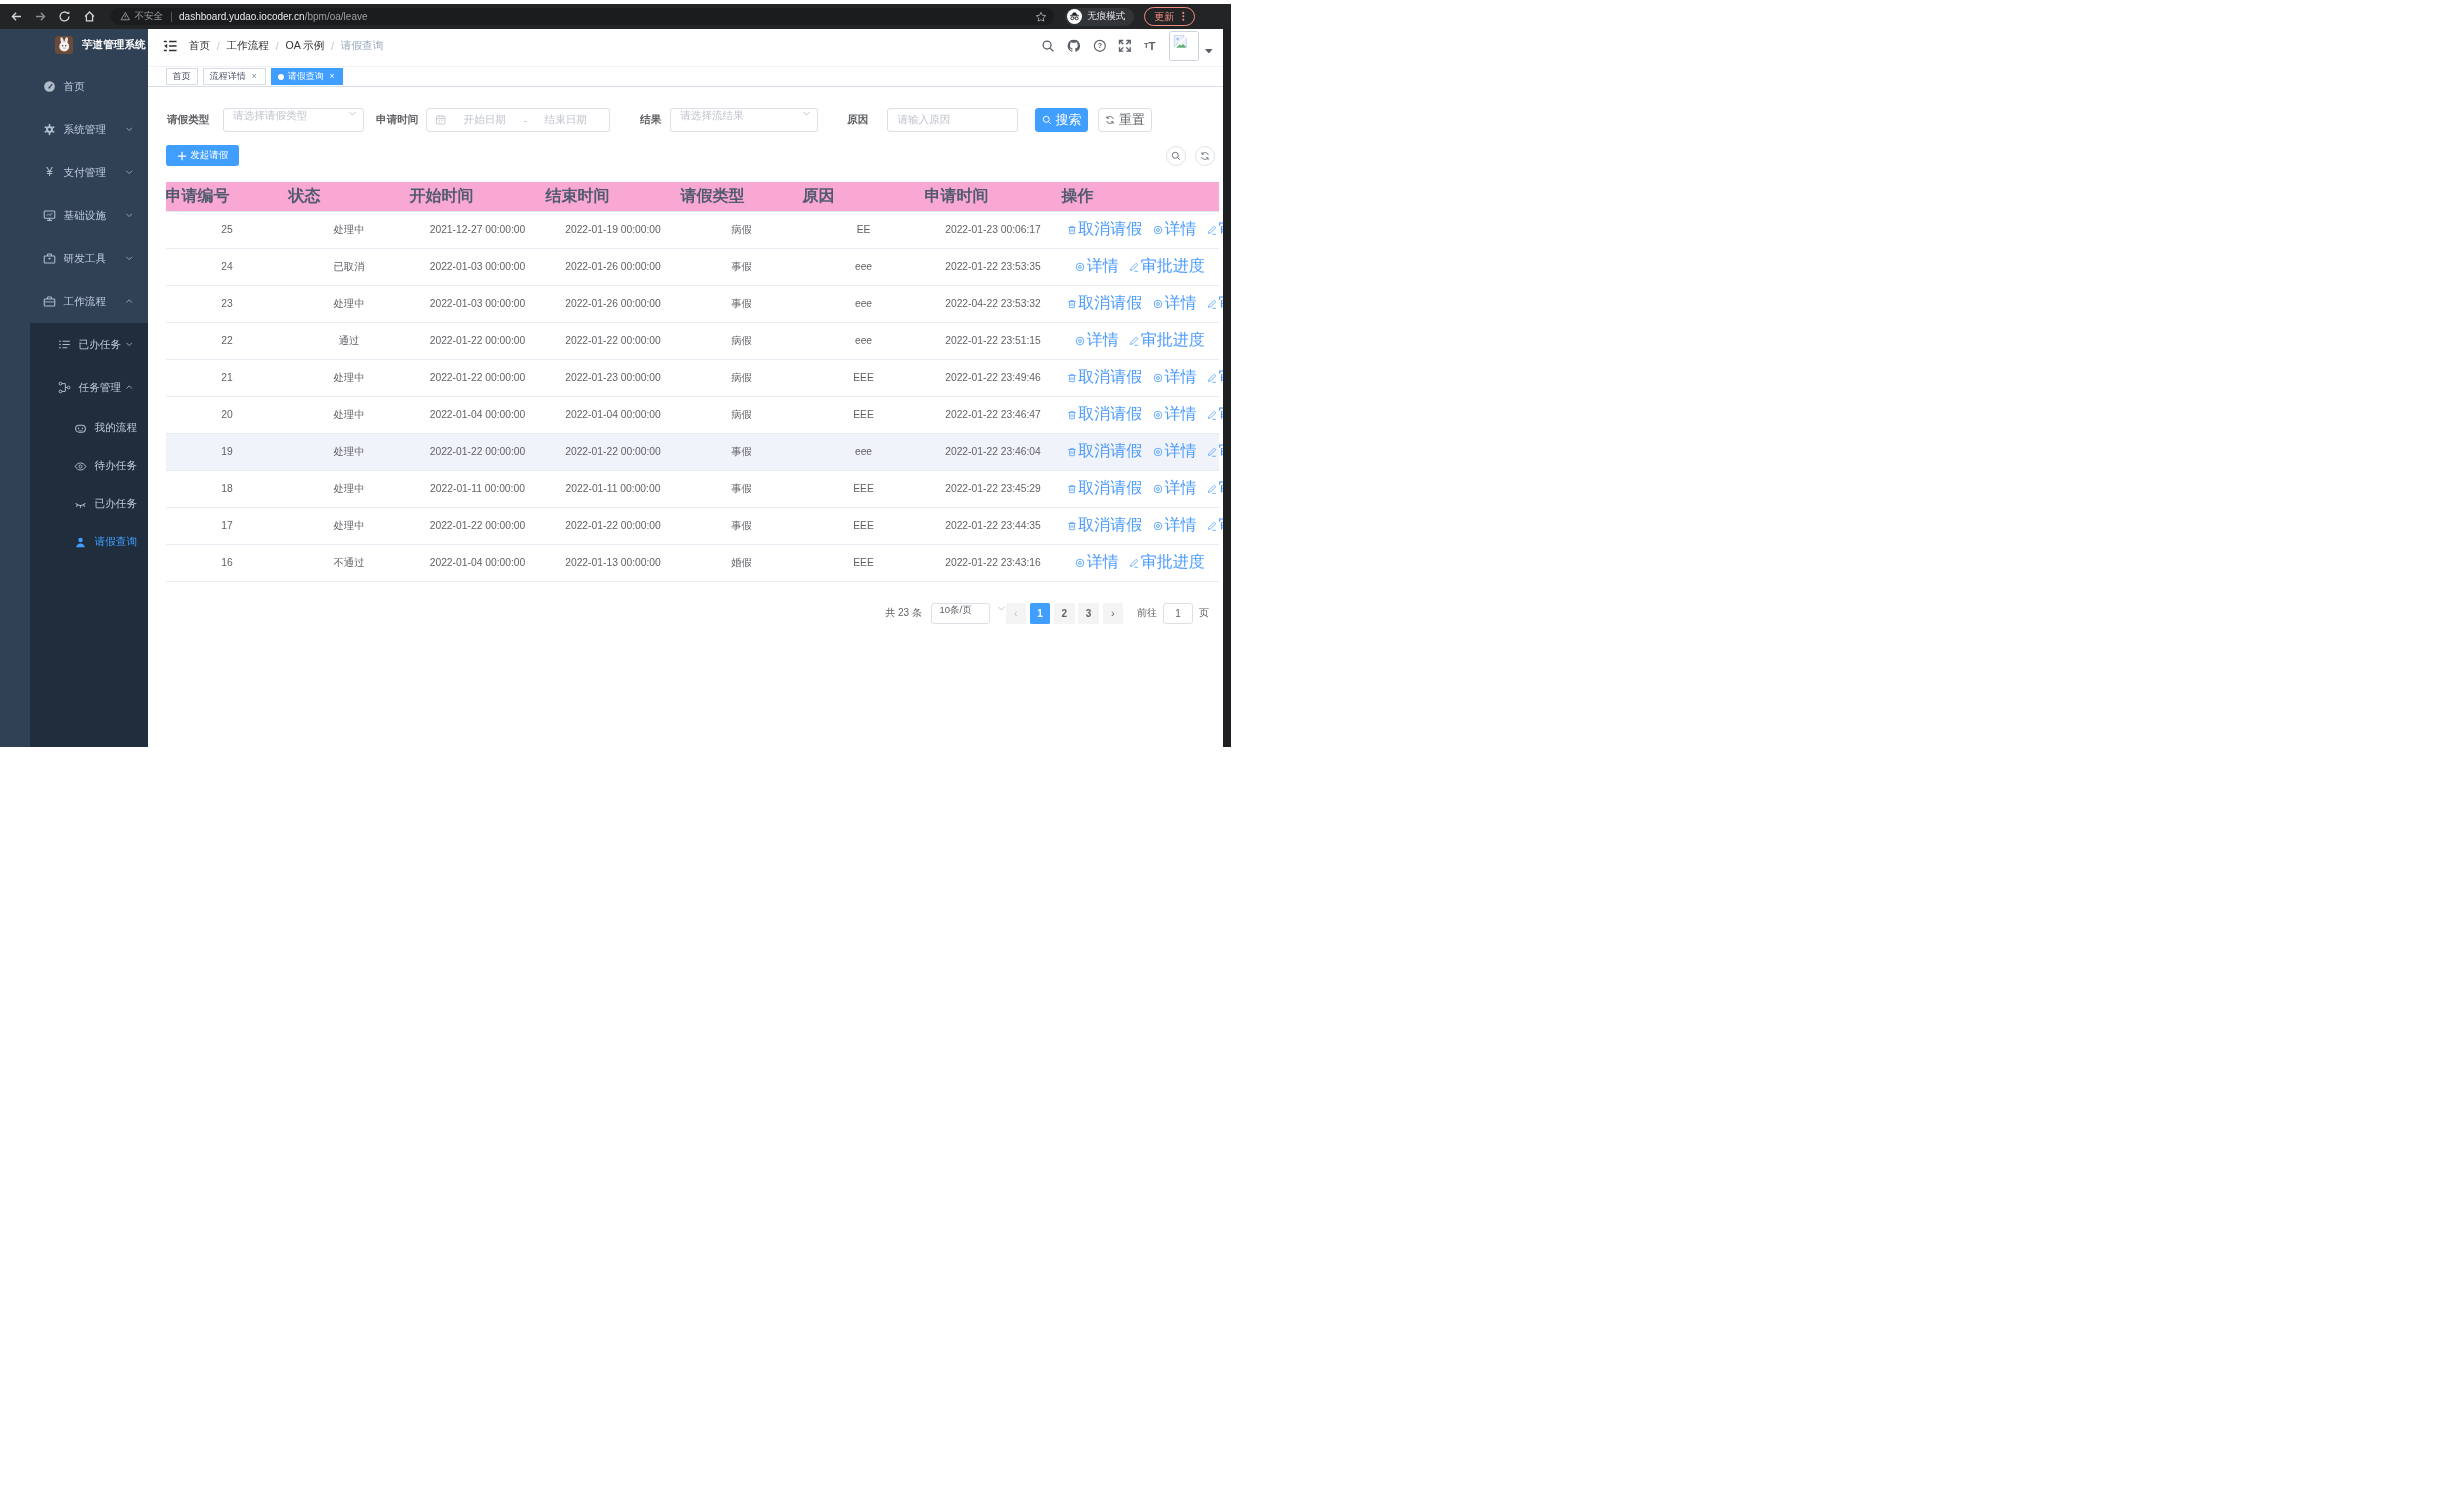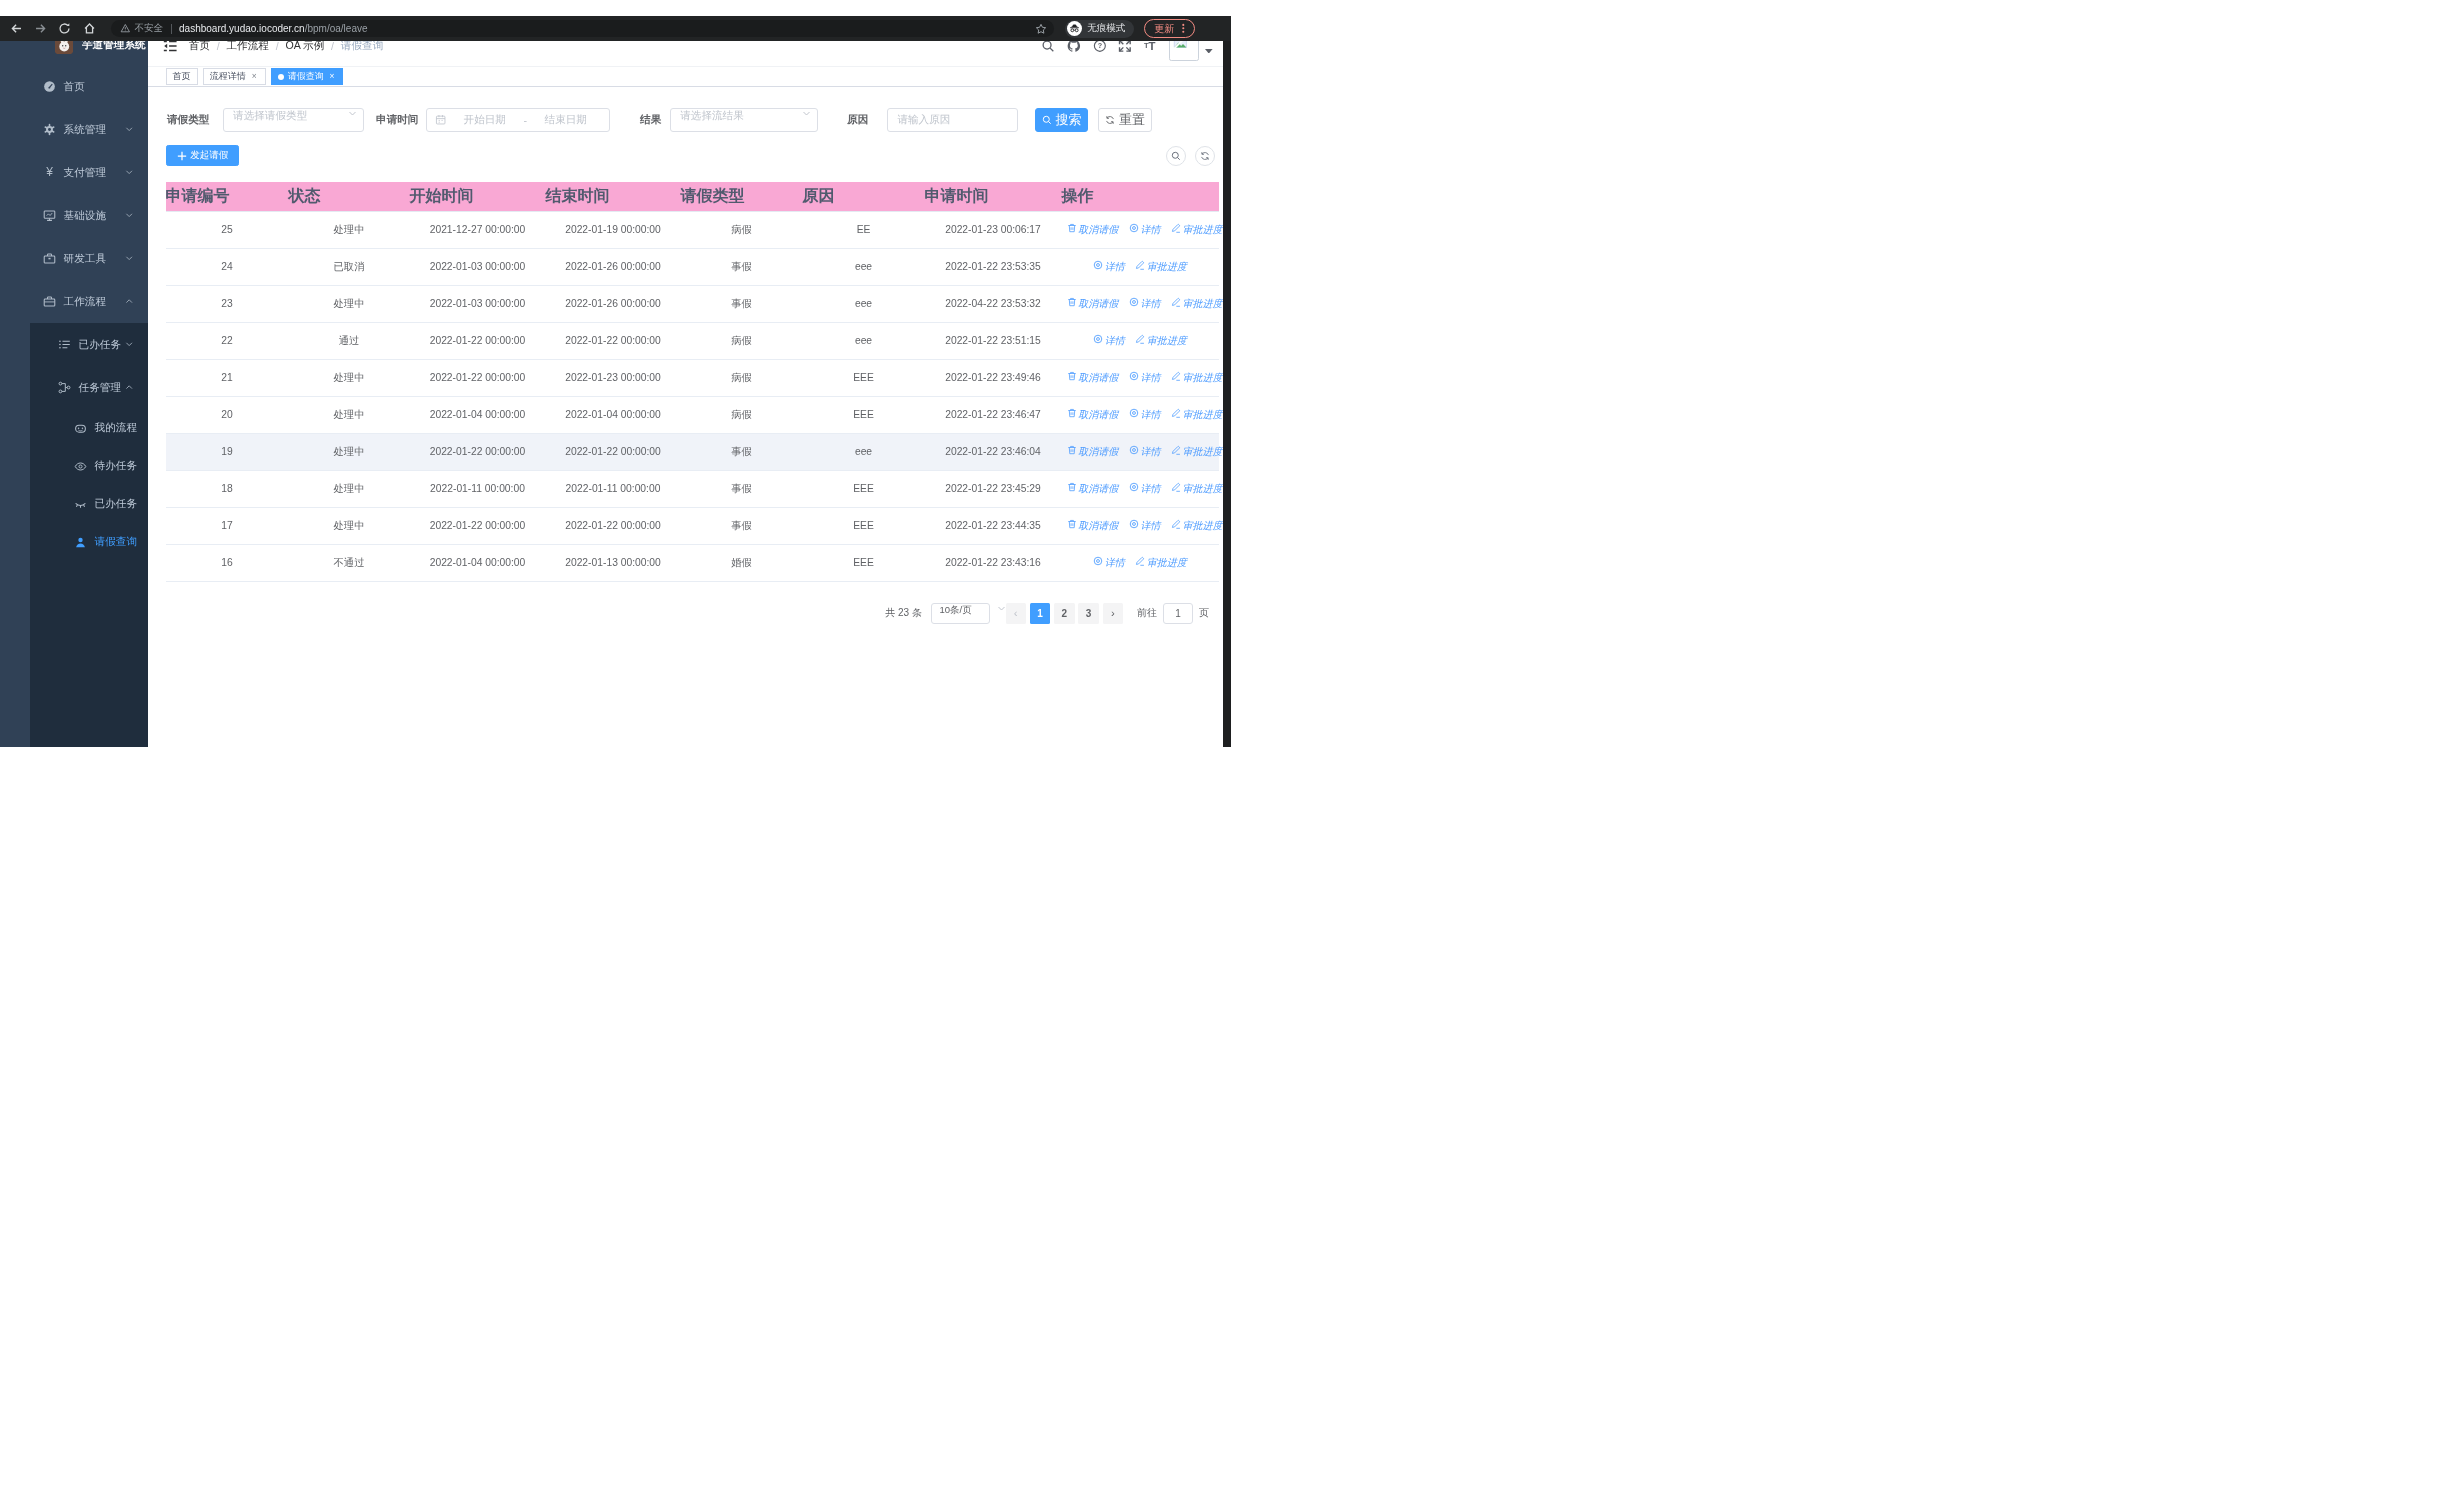--- a/index.html
+++ b/index.html
@@ -1,20 +1,20 @@
 <!DOCTYPE html>
 <html style="font-size:12px"><head>
 <meta charset="utf-8">
 <style>
   * { margin:0; padding:0; box-sizing:border-box; }
   html,body { width:1231px; height:747px; overflow:hidden; }
   body { font-family:"Liberation Sans","DejaVu Sans",sans-serif; background:#fff; position:relative; }
 
   
-  .chrome { position:absolute; top:16px; left:0; width:1231px; height:25px; background:#222425; display:flex; align-items:center; padding-left:9px; z-index:50; }
+  .chrome { position:absolute; top:4px; left:0; width:1231px; height:25px; background:#222425; display:flex; align-items:center; padding-left:9px; z-index:50; }
   .cicon { width:14.4px; height:14.4px; color:#d3d6d8; margin-right:10px; display:inline-flex; align-items:center; justify-content:center; cursor:pointer; flex:none; }
   .cicon.dim { color:#8a8f94; }
   .cicon svg { width:13px; height:13px; }
   .omnibox { margin-left:4.6px; width:943px; height:17.5px; border-radius:9px; background:#1a1c1d; display:flex; align-items:center; padding:0 7.6px 0 9px; flex:none; cursor:text; }
   .warn { color:#9aa0a6; width:10.6px; height:10.6px; flex:none; display:inline-flex; }
   .warn svg { width:10.6px; height:10.6px; }
   .sec { color:#9aa0a6; font-size:9.5px; margin-left:3.8px; }
   .vsep { width:0.8px; height:10px; background:#54585c; margin:0 7.6px; }
   .url { font-size:10px; white-space:nowrap; }
   .url .host { color:#e8eaed; }
@@ -98,21 +98,21 @@
   .toolbar-row { margin-top:13.7px; display:flex; align-items:center; height:21px; }
   .btn-create { height:21px; padding:0 10px; font-size:9.5px; border-radius:2.3px; }
   .tool-right { margin-left:auto; display:flex; align-items:center; margin-right:1.5px; }
   .circ-btn { width:20px; height:20px; border-radius:50%; border:0.8px solid #dfe3e8; color:#5f6672; display:inline-flex; align-items:center; justify-content:center; margin-left:9px; cursor:pointer; background:#fff; }
   .circ-btn svg { width:10px; height:10px; }
 
   table.grid { margin-top:16px; border-collapse:collapse; table-layout:fixed; width:1052px; }
   table.grid th { height:29px; background:#f9a8d4; color:#515a6e; font-size:16px; font-weight:bold; text-align:left; border-bottom:0.8px solid #e4eaf2; }
   table.grid td { height:37px; color:#606266; font-size:10.3px; text-align:center; border-bottom:0.8px solid #e8edf4; background:#fff; white-space:nowrap; }
   table.grid tr.hl td { background:#f0f3f9; }
-  .act-link { color:#4c9bff; font-size:10px; display:inline-flex; align-items:flex-start; margin:0 5.3px; cursor:pointer; white-space:nowrap;font-style:italic; }
+  .act-link { color:#4c9bff; font-size:16px; display:inline-flex; align-items:center; margin:0 5.3px; cursor:pointer; white-space:nowrap; }
   .act-link .a-ic { width:10px; height:10px; display:inline-flex; margin-right:1.5px; }
   .act-link .a-ic svg { width:10px; height:10px; }
 
   .pagination { margin-top:21px; display:flex; align-items:center; justify-content:flex-end; height:21px; font-size:10px; color:#606266; padding-right:7.6px; }
   .pg-total { margin-right:9px; }
   .pg-size { width:59px; height:21px; margin-right:13.7px; padding:0 4.6px 0 7.6px; }
   .pg-size .ph { color:#606266; font-size:9.5px; }
   .pg-btn { min-width:20.5px; height:21px; margin:0 1.9px; background:#f4f4f5; border-radius:1.5px; display:inline-flex; align-items:center; justify-content:center; font-weight:bold; color:#606266; cursor:pointer; font-size:10px; }
   .pg-btn.arrow { font-size:11.4px; font-weight:normal; }
   .pg-btn.disabled { color:#c0c4cc; cursor:default; }

